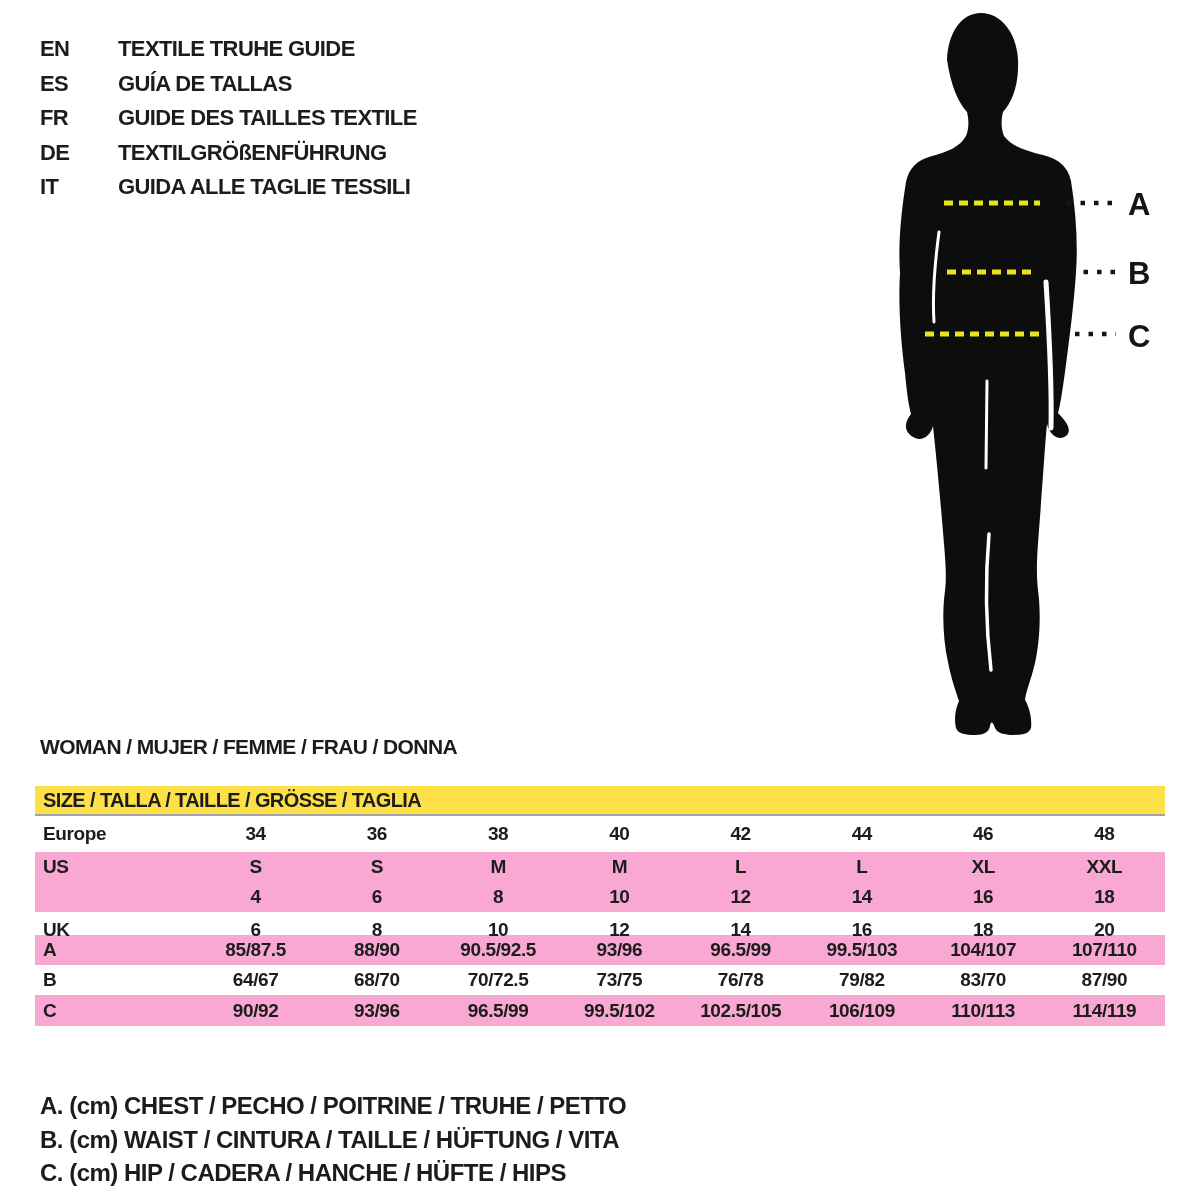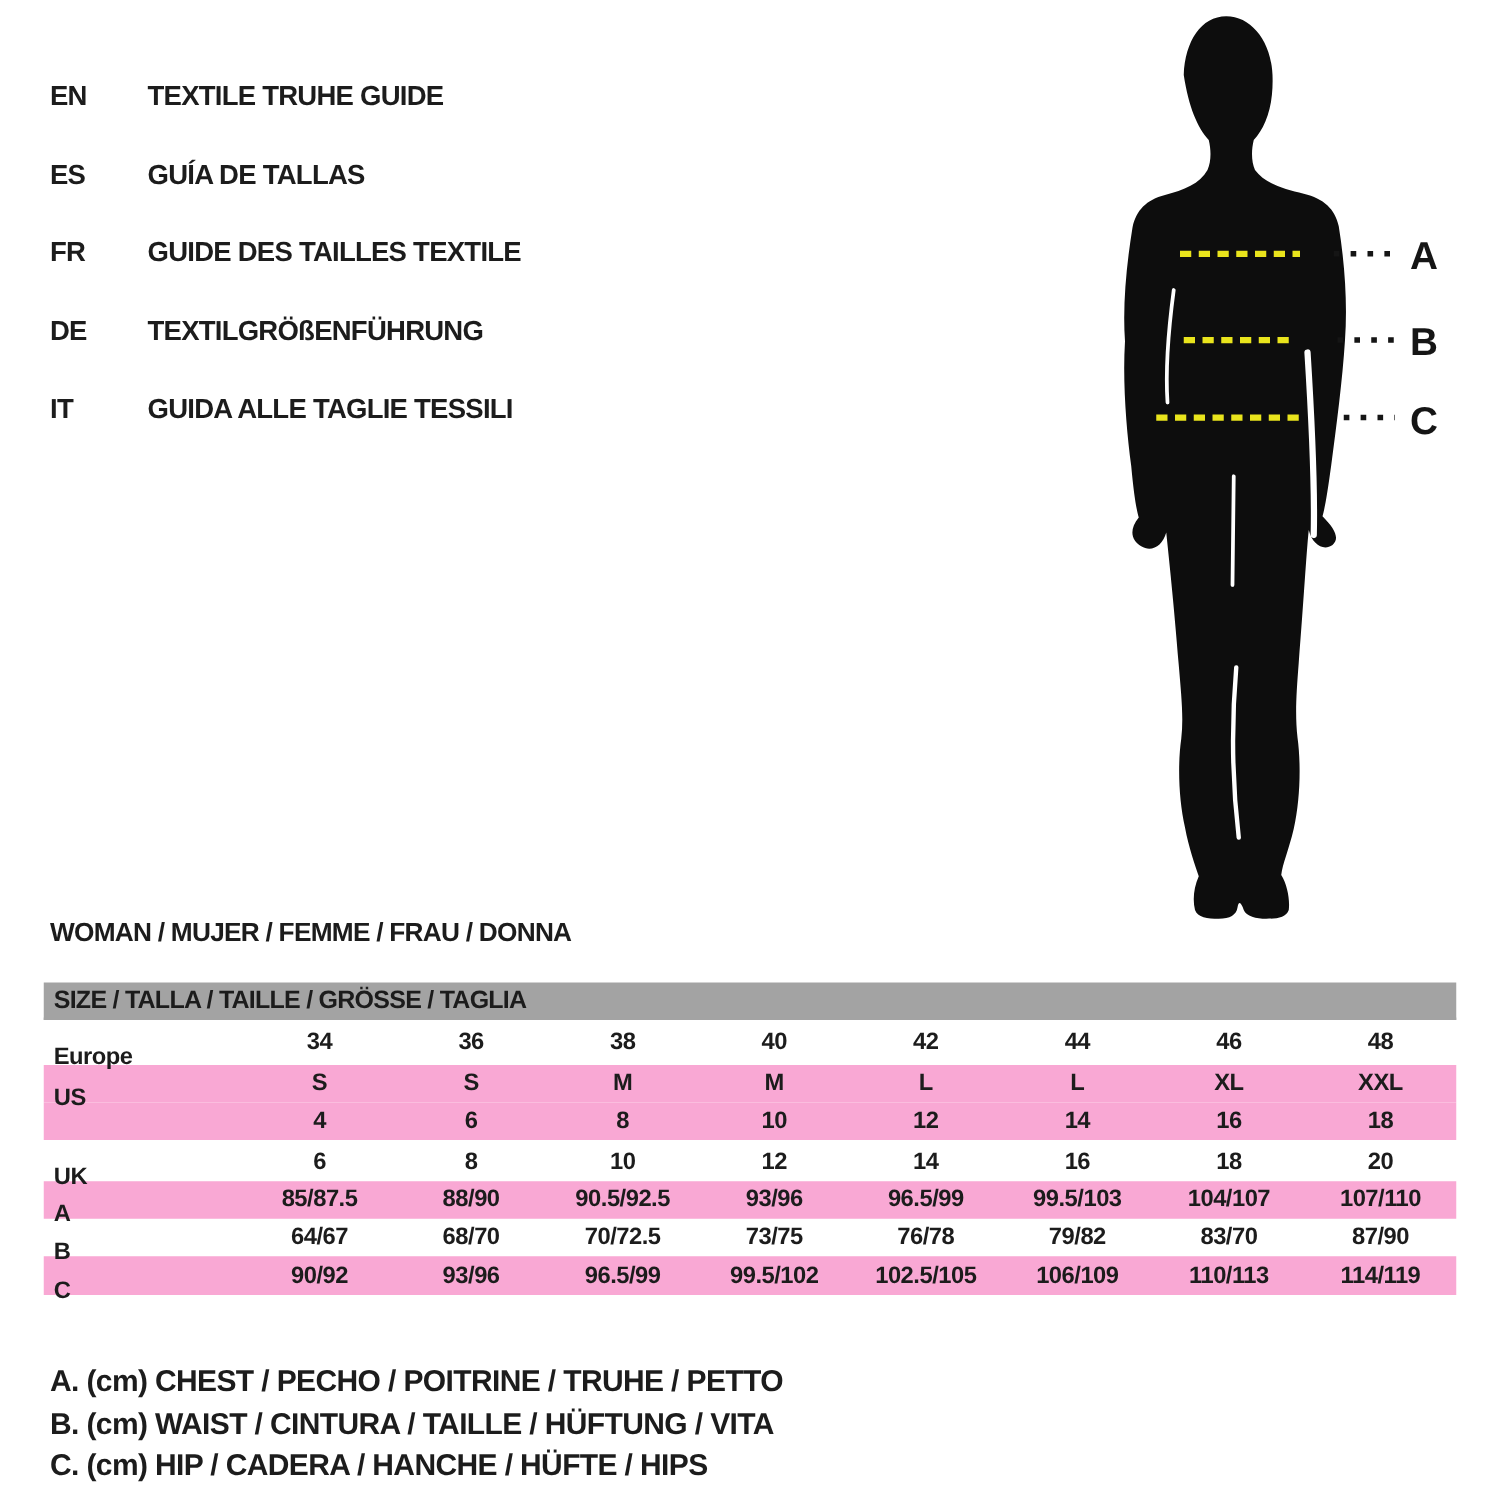--- a/index.html
+++ b/index.html
@@ -4,37 +4,37 @@
 <title>Textile Size Guide</title>
 <style>
   html,body{margin:0;padding:0;background:#ffffff;}
   #canvas{
     position:relative;width:1200px;height:1200px;background:#ffffff;overflow:hidden;
     font-family:"Liberation Sans","DejaVu Sans",sans-serif;color:#1c1c1c;
   }
   
   .lang-list{position:absolute;left:40px;top:32px;}
   .lang-row{display:flex;height:34.5px;line-height:34.5px;
-    font-size:22px;font-weight:700;letter-spacing:-0.6px;margin-top:28px;}
+    font-size:22px;font-weight:700;letter-spacing:-0.6px;}
   .lang-code{width:78px;}
   
   .figure-svg{position:absolute;left:880px;top:0;width:320px;height:760px;}
   
   .gender-line{position:absolute;left:40px;top:735px;font-size:21px;font-weight:700;letter-spacing:-0.6px;}
   
   .size-table{position:absolute;left:35px;top:786px;width:1130px;}
-  .tbl-header{height:28px;line-height:28px;background:#a3a3a3;border-bottom:2px solid #a3a3a3;
+  .tbl-header{height:28px;line-height:28px;background:#fde047;border-bottom:2px solid #a3a3a3;
     padding-left:8px;font-size:20px;font-weight:700;letter-spacing:-0.6px;}
   .t-row{display:flex;font-size:19px;font-weight:700;letter-spacing:-0.4px;}
   .t-row.shaded{background:#f9a8d4;}
   .h36{height:36px;line-height:36px;}
   .h30{height:30px;line-height:30px;}
-  .h35{height:33px;line-height:35px;}
+  .h35{height:23px;line-height:35px;}
   .h31{height:31px;line-height:31px;}
-  .t-label{width:160px;padding-left:8px;box-sizing:border-box;text-align:left;margin-top:12px;}
+  .t-label{width:160px;padding-left:8px;box-sizing:border-box;text-align:left;}
   .t-cell{flex:1;text-align:center;}
   
   .legend{position:absolute;left:40px;top:1089px;}
   .legend-line{height:33.5px;line-height:33.5px;font-size:24px;font-weight:700;letter-spacing:-0.5px;}
 </style>
 </head>
 <body>
 
 <div id="canvas">
 

